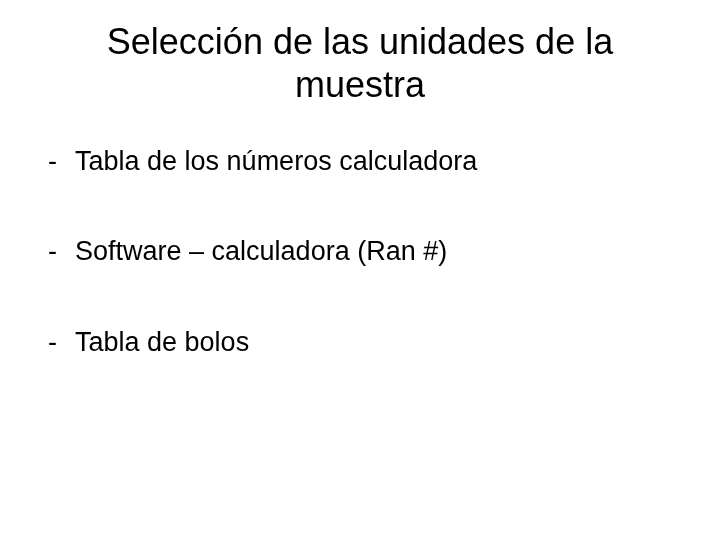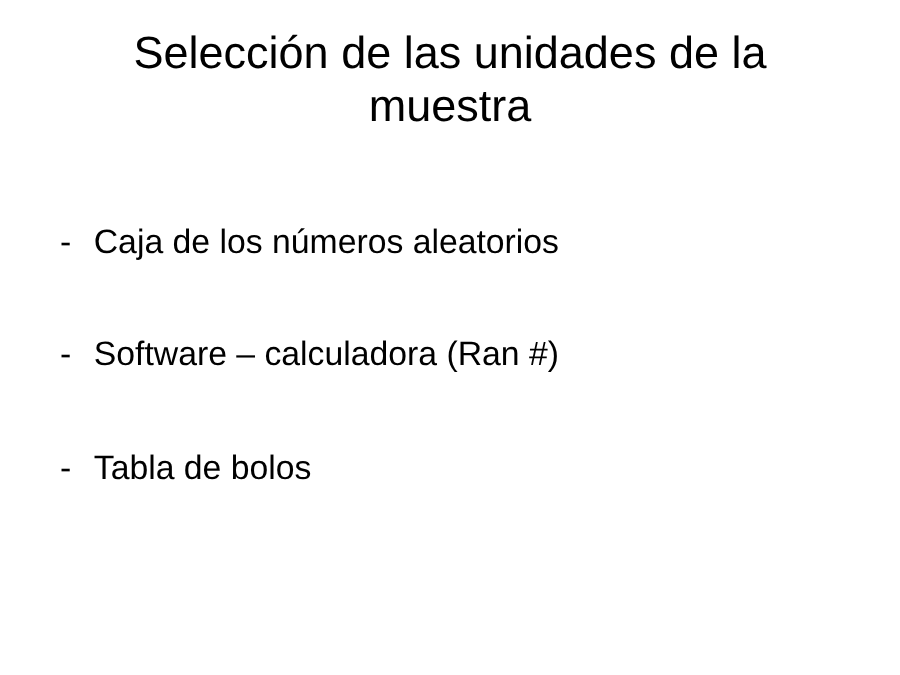--- a/index.html
+++ b/index.html
@@ -13,21 +13,21 @@
       background: #ffffff;
       font-family: Arial, Helvetica, sans-serif;
       color: #000000;
       padding: 20px 40px;
     }
     .title {
       font-size: 36px;
       font-weight: normal;
       text-align: center;
       line-height: 1.2;
-      margin-bottom: 70px;
+      margin-bottom: 38px;
       padding: 0 40px;
     }
     .bullet-list {
       list-style: none;
       padding-left: 0;
     }
     .bullet-item {
       font-size: 27px;
       line-height: 1.3;
       margin-bottom: 55px;
@@ -43,21 +43,21 @@
     }
   </style>
 </head>
 <body>
 
 <h1 class="title">Selección de las unidades de la muestra</h1>
 
 <ul class="bullet-list">
   <li class="bullet-item">
     <span class="bullet-marker">-</span>
-    <span class="bullet-text">Caja de los números aleatorios</span>
+    <span class="bullet-text">Tabla de los números calculadora</span>
   </li>
   <li class="bullet-item">
     <span class="bullet-marker">-</span>
     <span class="bullet-text">Software – calculadora (Ran #)</span>
   </li>
   <li class="bullet-item">
     <span class="bullet-marker">-</span>
     <span class="bullet-text">Tabla de bolos</span>
   </li>
 </ul>

